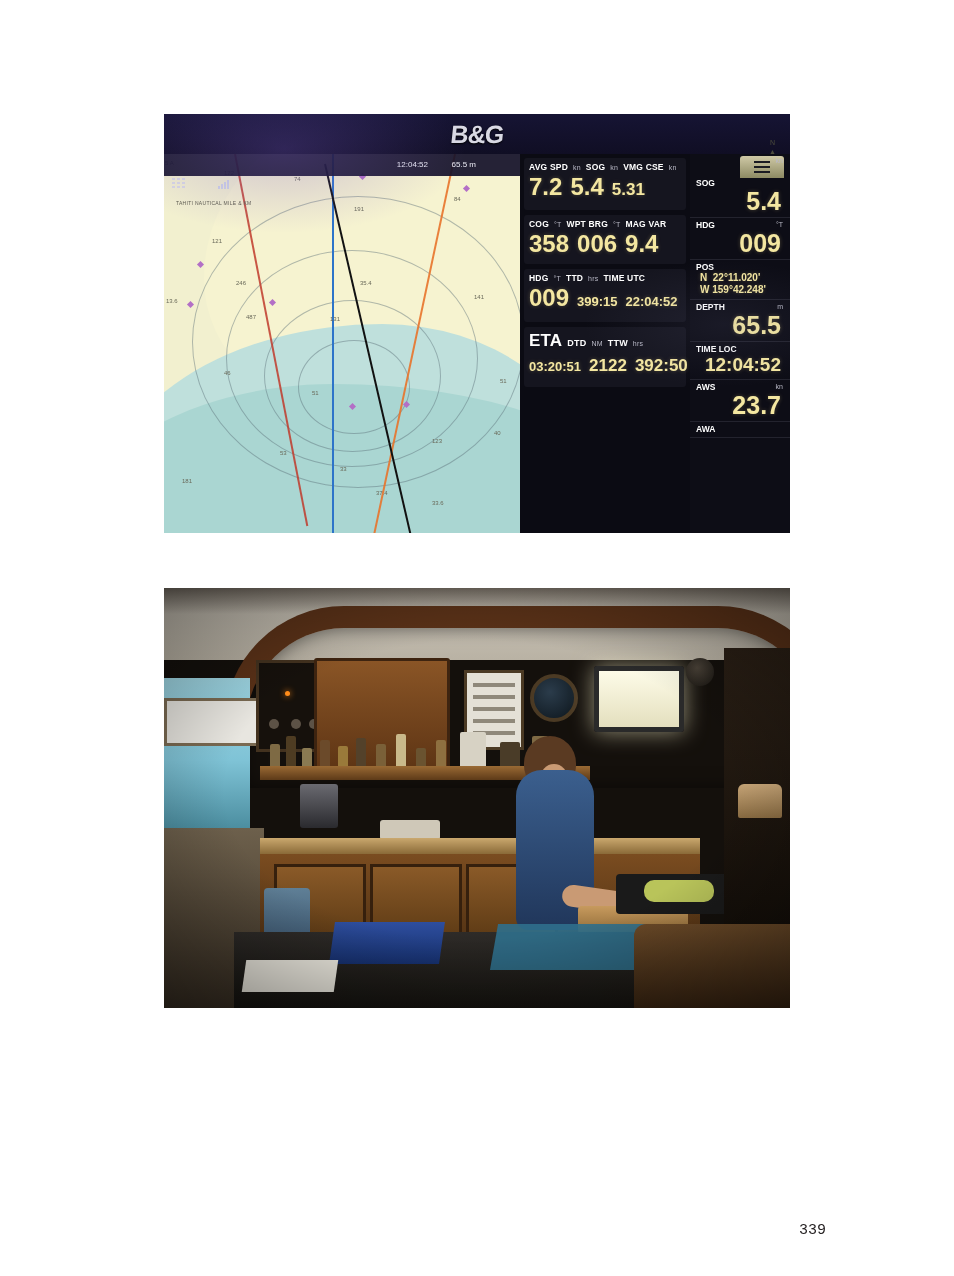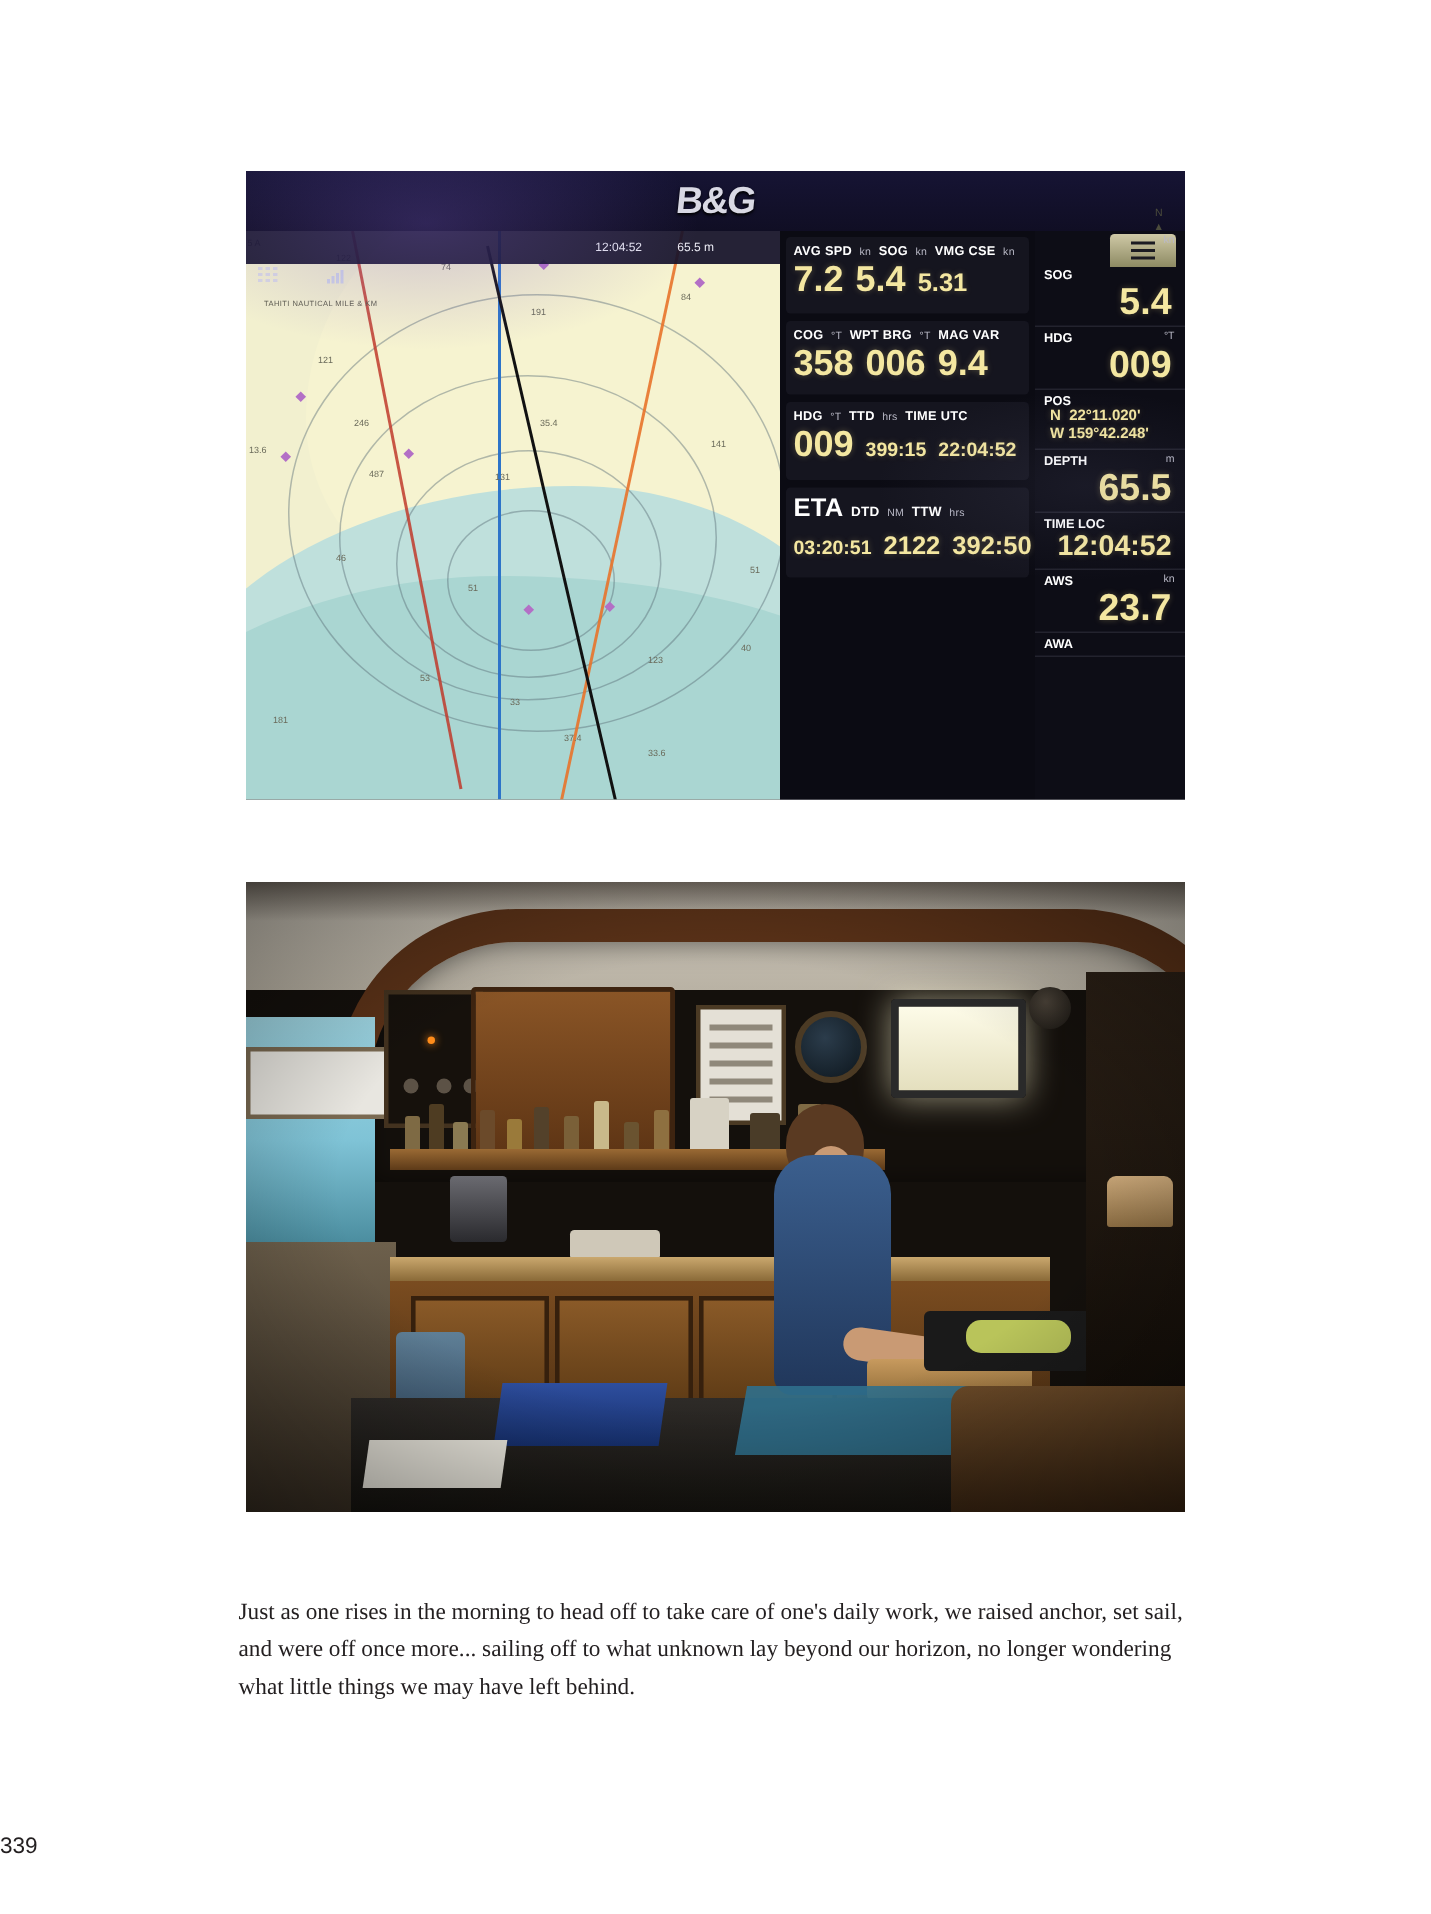--- a/index.html
+++ b/index.html
@@ -543,22 +543,22 @@
     color: #231f20;
     text-align: left;
   }
 
   
   .folio {
     position: absolute;
     left: 0;
     top: 1222px;
     width: 826px;
-    text-align: left;
-    font-family: Liberation Sans, sans-serif;
+    text-align: right;
+    font-family: Liberation Mono, monospace;
     font-size: 15px;
     color: #231f20;
   }
 </style>
 </head>
 <body>
 
 <div class="page">
 
   <div class="figure-top">
@@ -828,17 +828,16 @@
       <div class="g-table"></div>
       <div class="g-mat"></div>
       <div class="g-book"></div>
       <div class="g-paper"></div>
       <div class="g-settee"></div>
 
       <div class="g-vignette"></div>
     </div>
   </div>
 
-  <p class="caption">Just as one rises in the morning to head off to take care of one's daily work, we raised anchor, set sail, and were off once more... sailing off to what unknown lay beyond our horizon, no longer wondering what little things we may have left behind.</p>
 
   <div class="folio">339</div>
 
 </div>
 
 </body></html>

